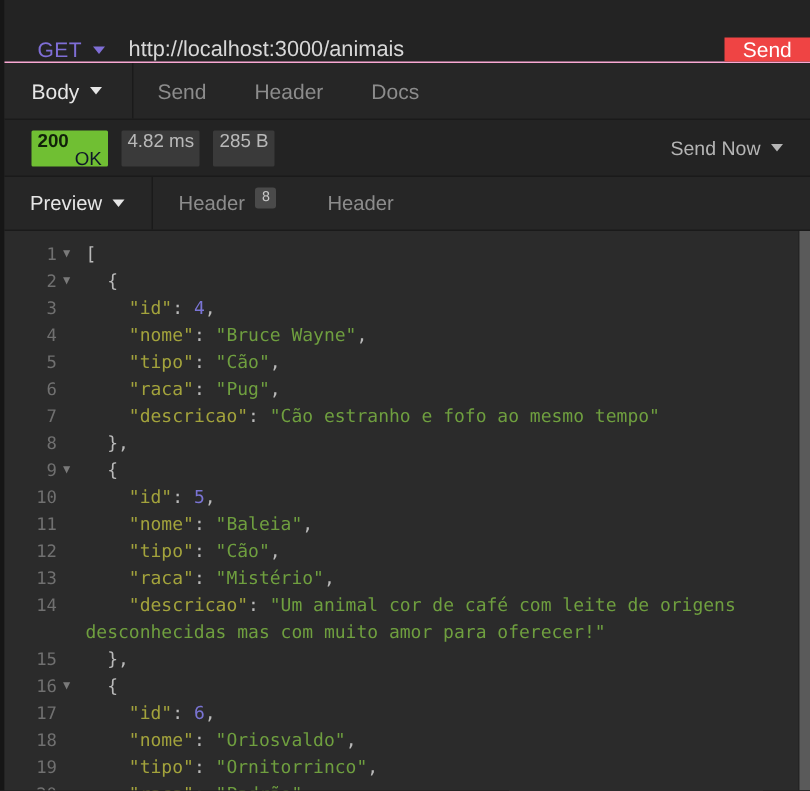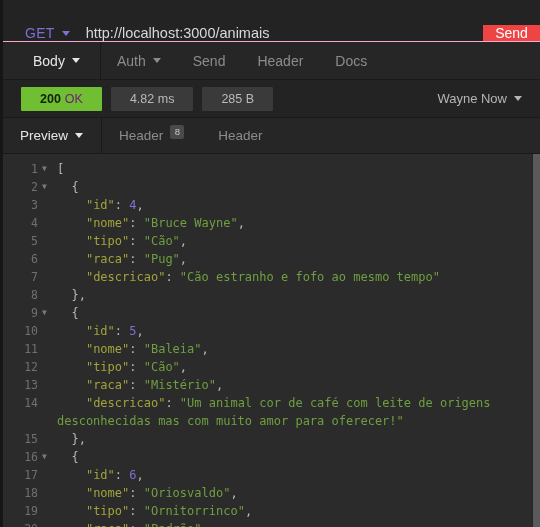--- a/index.html
+++ b/index.html
@@ -68,45 +68,45 @@
   .tab {
     display: flex; align-items: center; gap: 7px;
     padding: 0 16px;
     color: #8c8c8c;
     font-size: 14px;
     cursor: pointer;
     white-space: nowrap;
   }
   .tab.active { color: #e6e6e6; }
   .tab.sep { border-right: 1px solid #1a1a1a; }
-  .req-tabs .tab:first-child { padding-left: 18px; padding-right: 20px; margin-left: 12px; }
+  .req-tabs .tab:first-child { padding-left: 18px; padding-right: 20px; }
 
   
   .statusrow {
     height: 38px; flex: 0 0 38px;
     display: flex; align-items: center;
     background: #232323;
     padding: 0 14px 0 18px;
     border-bottom: 1px solid #1a1a1a;
     gap: 9px;
   }
   .pill {
-    display: flex; align-items: center;
-    height: 24px; padding: 0 19px;
+    display: flex; align-items: flex-start;
+    height: 24px; padding: 0 4px;
     background: #3a3a3a;
     color: #b9b9b9;
     font-size: 12.5px;
     border-radius: 1px;
   }
   .pill.ok {
     background: #70bf33;
     color: #1d2a12;
   }
   .pill.ok b { color: #11200a; font-weight: bold; margin-right: 4px; }
-  .pill.ok span { color: #701a75; }
+  .pill.ok span { color: #0f172a; margin-top: 12px; }
   .spacer { flex: 1 1 auto; }
   .justnow {
     display: flex; align-items: center; gap: 7px;
     color: #b5b5b5; font-size: 13px; cursor: pointer;
     padding-right: 4px;
   }
 
   
   .res-tabs {
     height: 36px; flex: 0 0 36px;
@@ -202,39 +202,35 @@
     </div>
     <input class="url-input" type="text" value="http://localhost:3000/animais" style="">
     <button class="send-btn">Send</button>
   </div>
 
   <div class="req-tabs">
     <div class="tab active sep">
       <span>Body</span>
       <span class="caret"></span>
     </div>
-    <div class="tab">
-      <span>Auth</span>
-      <span class="caret"></span>
-    </div>
     <div class="tab">Send</div>
     <div class="tab">Header</div>
     <div class="tab">Docs</div>
   </div>
 
   <div class="statusrow">
     <div class="pill ok">
       <b>200</b>
       <span>OK</span>
     </div>
     <div class="pill">4.82 ms</div>
     <div class="pill">285 B</div>
     <div class="spacer"></div>
     <div class="justnow">
-      <span>Wayne Now</span>
+      <span>Send Now</span>
       <span class="caret"></span>
     </div>
   </div>
 
   <div class="res-tabs">
     <div class="tab active sep">
       <span>Preview</span>
       <span class="caret"></span>
     </div>
     <div class="tab">

